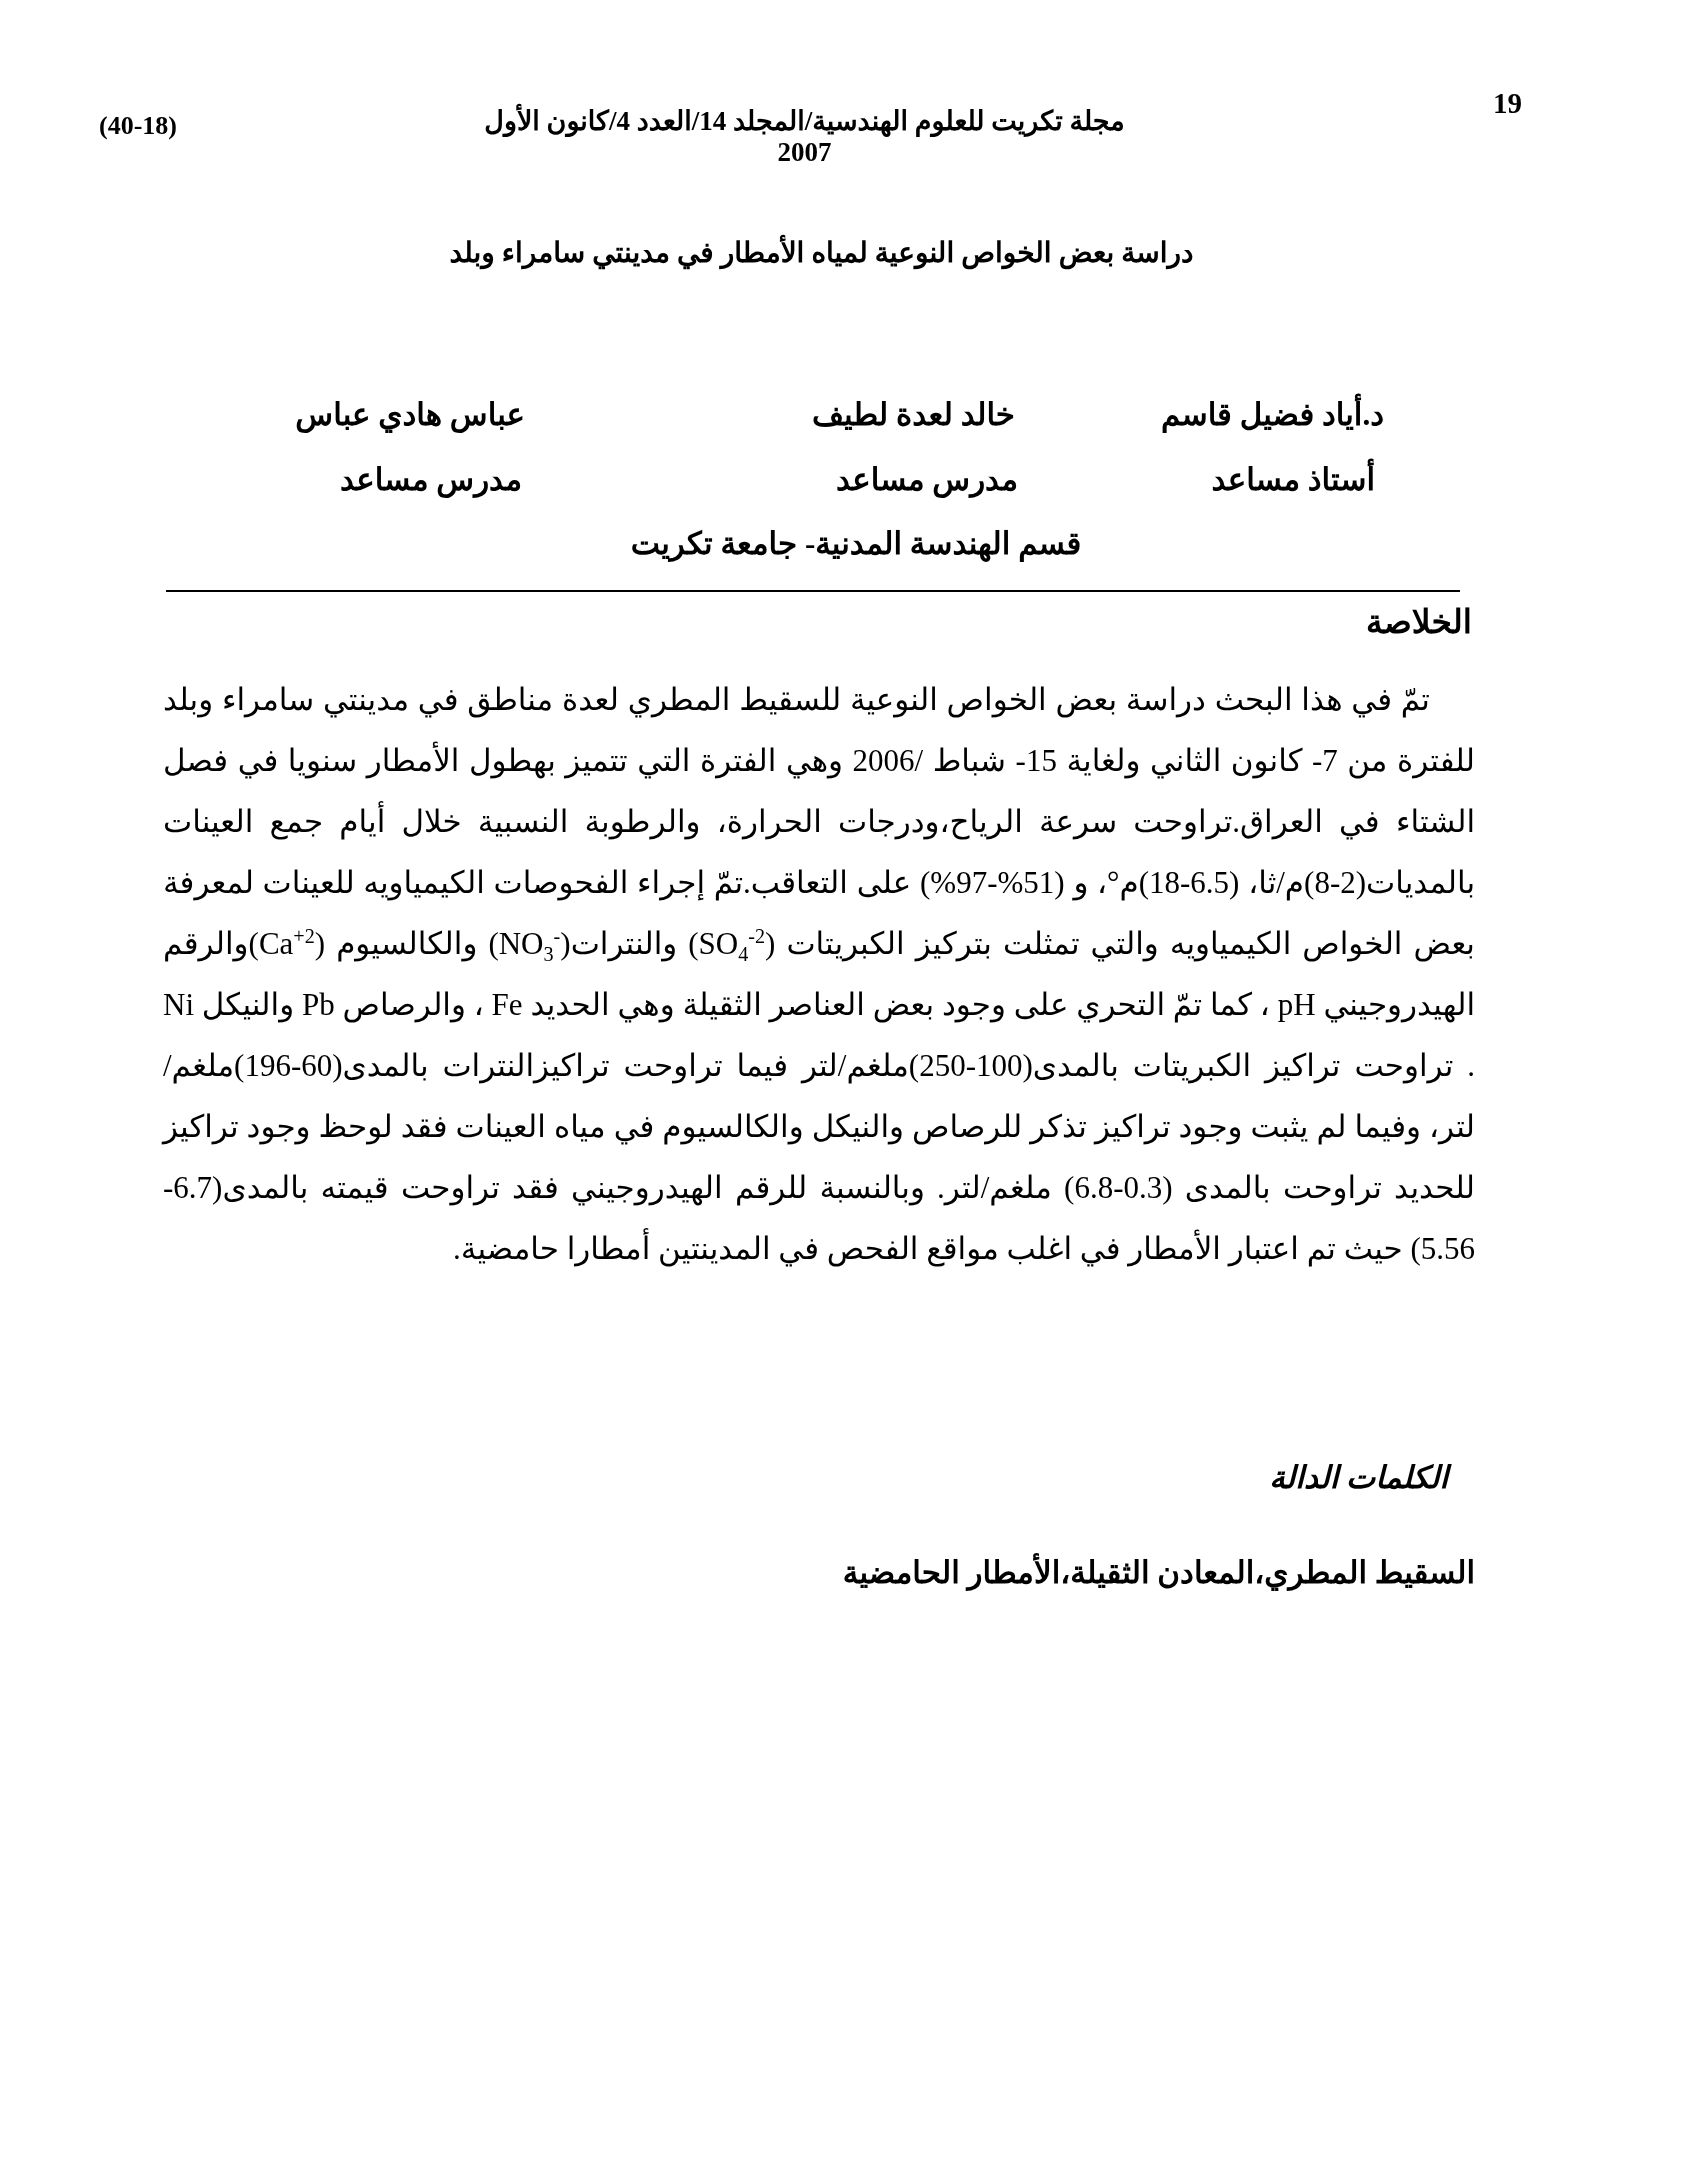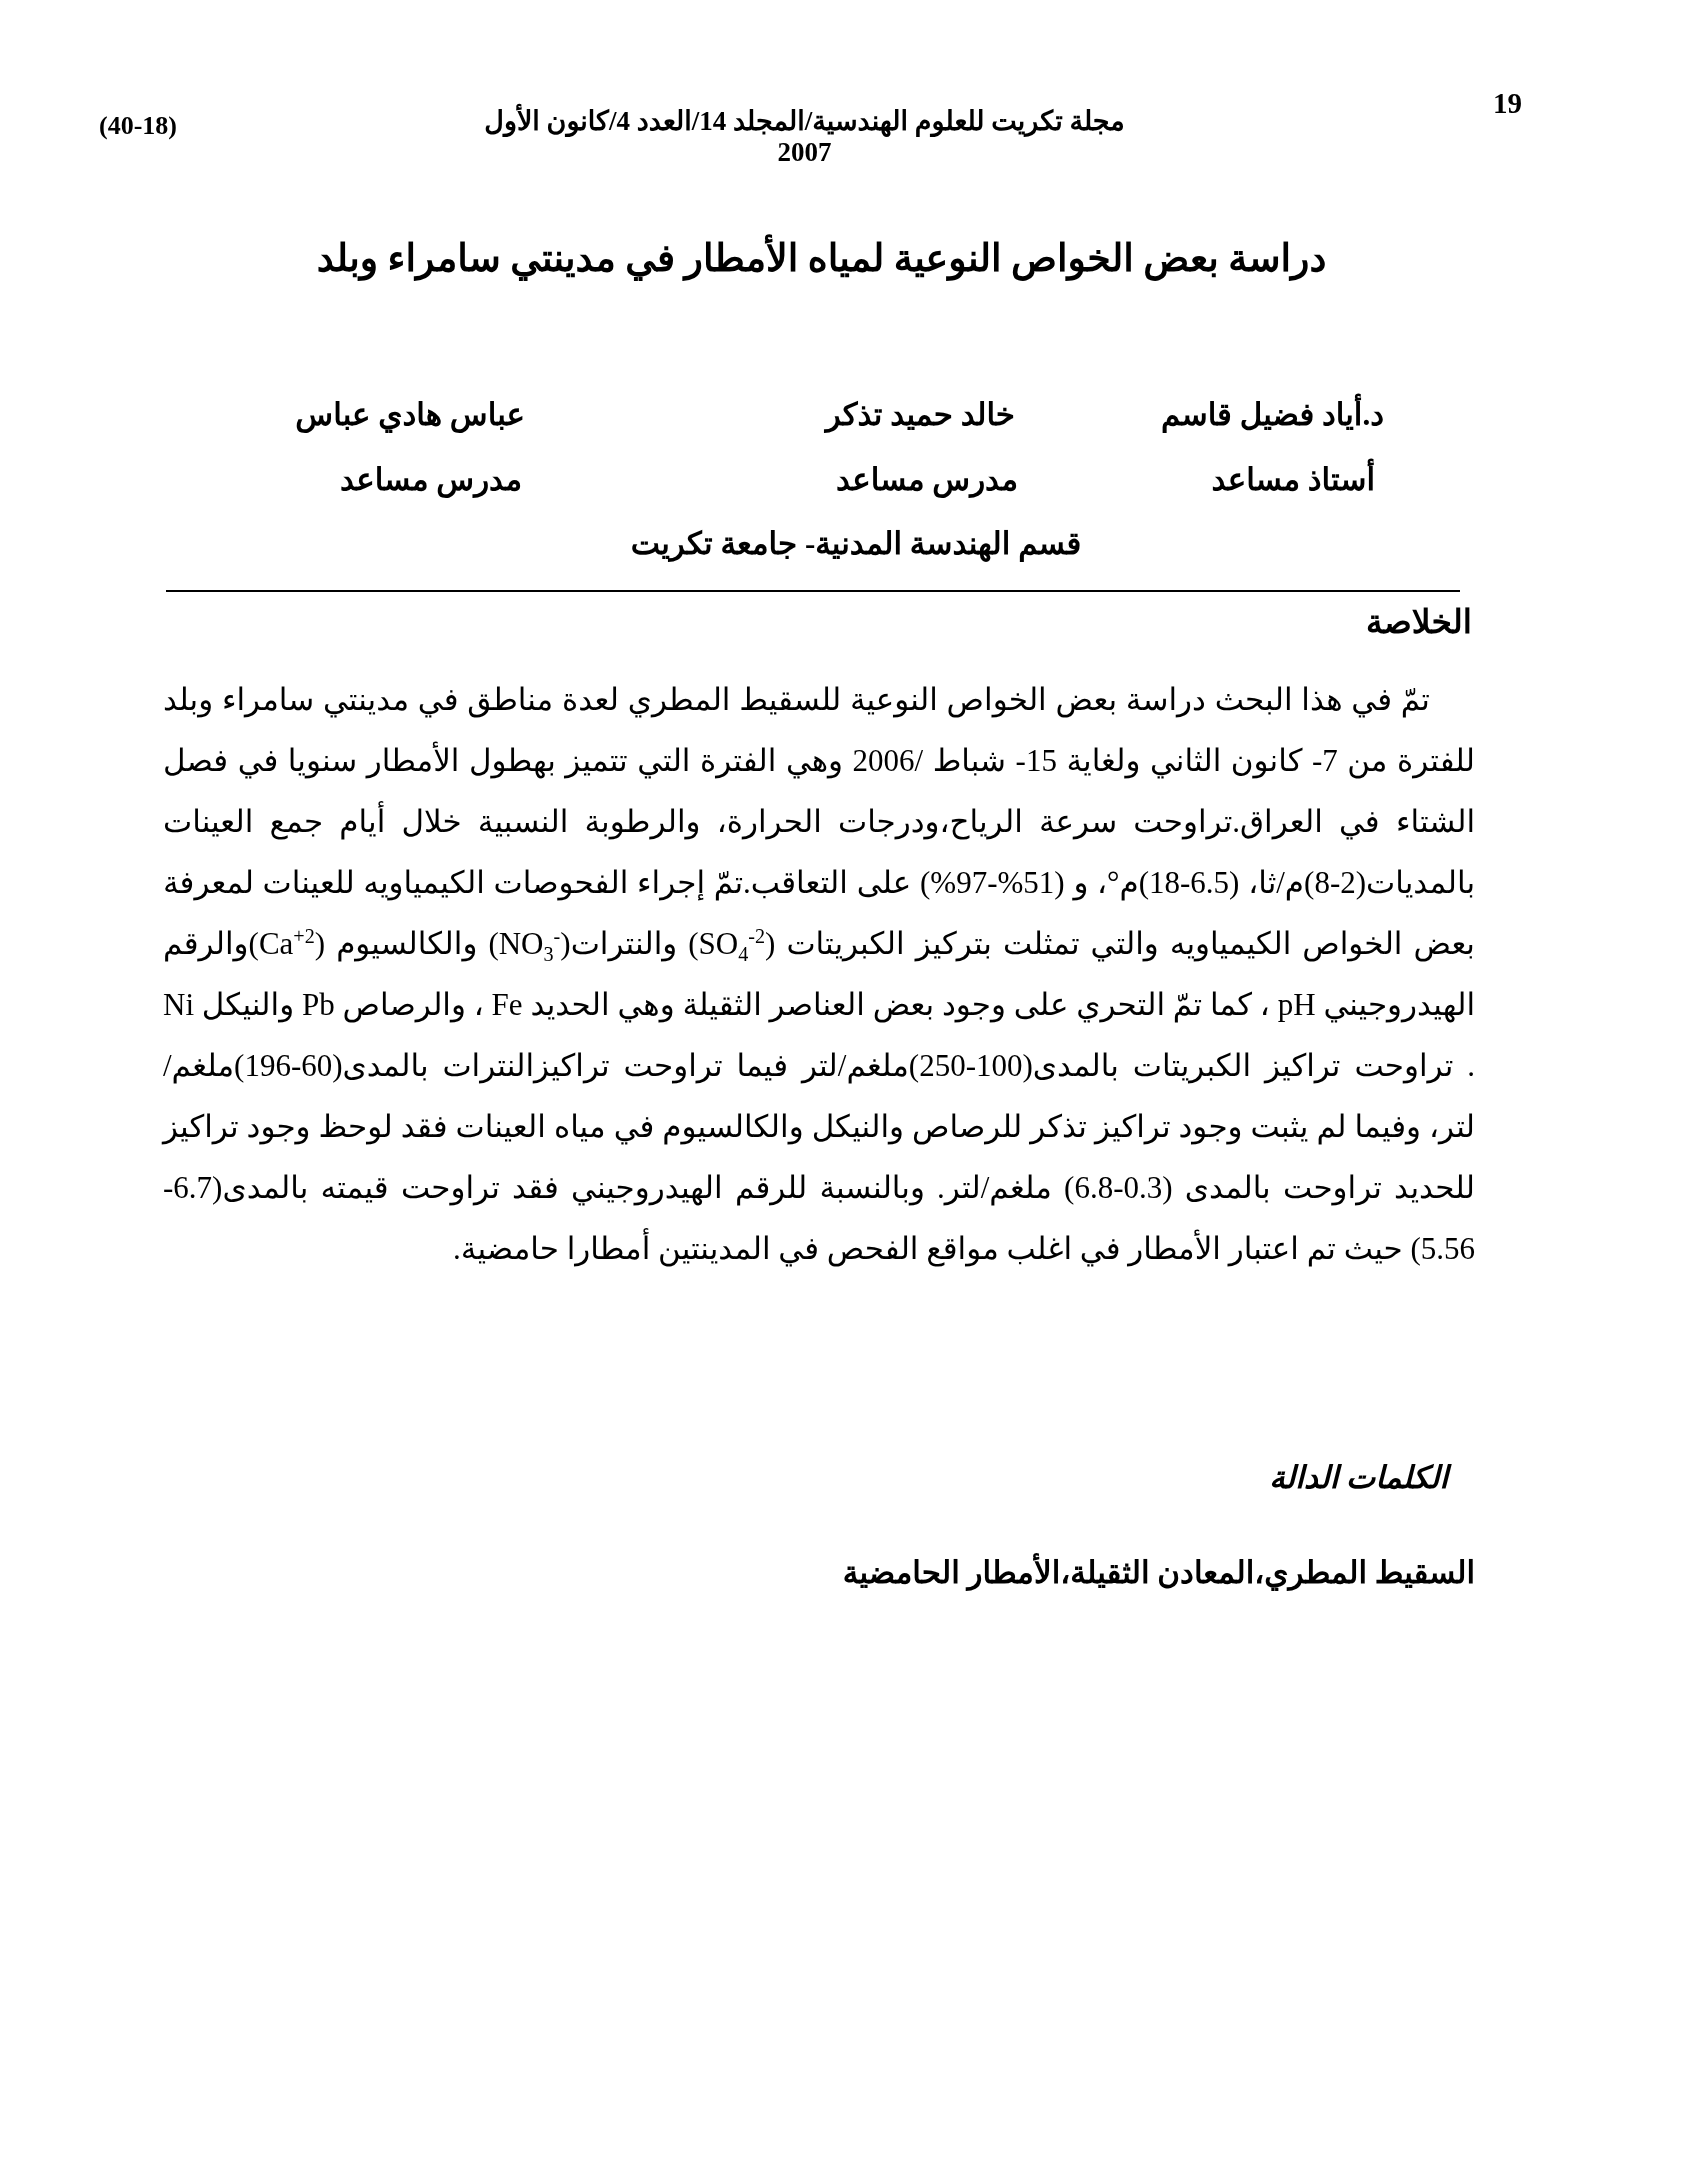--- a/index.html
+++ b/index.html
@@ -10,21 +10,21 @@
   }
   .abs{position:absolute;}
   .b{font-weight:bold;}
   .rtl{direction:rtl;unicode-bidi:embed;}
   .center{text-align:center;}
 
   .pages-range{left:99px;top:111px;font-size:26px;}
   .journal-line{left:458px;top:105px;width:693px;font-size:27px;}
   .page-number{left:1493px;top:87px;font-size:29px;}
 
-  .article-title{left:163px;top:236px;width:1317px;font-size:38px;}
+  .article-title{left:163px;top:236px;width:1317px;font-size:28px;}
 
   .author{width:337px;font-size:31px;text-align:right;}
   .a1n{left:1047px;top:396px;} .a2n{left:678px;top:396px;} .a3n{left:188px;top:396px;}
   .a1r{left:1038px;top:461px;} .a2r{left:681px;top:461px;} .a3r{left:185px;top:461px;}
   .affiliation{left:559px;top:525px;width:594px;font-size:31px;}
 
   .rule{left:166px;top:590px;width:1294px;height:2px;background:#000;}
 
   .abstract-heading{right:211px;top:602px;font-size:33px;}
   .abstract-paragraph{
@@ -45,21 +45,21 @@
 
   <div class="abs pages-range b" dir="ltr">(40-18)</div>
 
   <div class="abs journal-line b rtl center">مجلة تكريت للعلوم الهندسية/المجلد 14/العدد 4/كانون الأول 2007</div>
 
   <div class="abs page-number b">19</div>
 
   <h1 class="abs article-title b rtl center" style="margin:0;">دراسة بعض الخواص النوعية لمياه الأمطار في مدينتي سامراء وبلد</h1>
 
   <div class="abs author b rtl a1n">د.أياد فضيل قاسم</div>
-  <div class="abs author b rtl a2n">خالد حميد تذكر</div>
+  <div class="abs author b rtl a2n">خالد لعدة لطيف</div>
   <div class="abs author b rtl a3n">عباس هادي عباس</div>
 
   <div class="abs author b rtl a1r">أستاذ مساعد</div>
   <div class="abs author b rtl a2r">مدرس مساعد</div>
   <div class="abs author b rtl a3r">مدرس مساعد</div>
 
   <div class="abs affiliation b rtl center">قسم الهندسة المدنية- جامعة تكريت</div>
 
   <div class="abs rule"></div>
 

